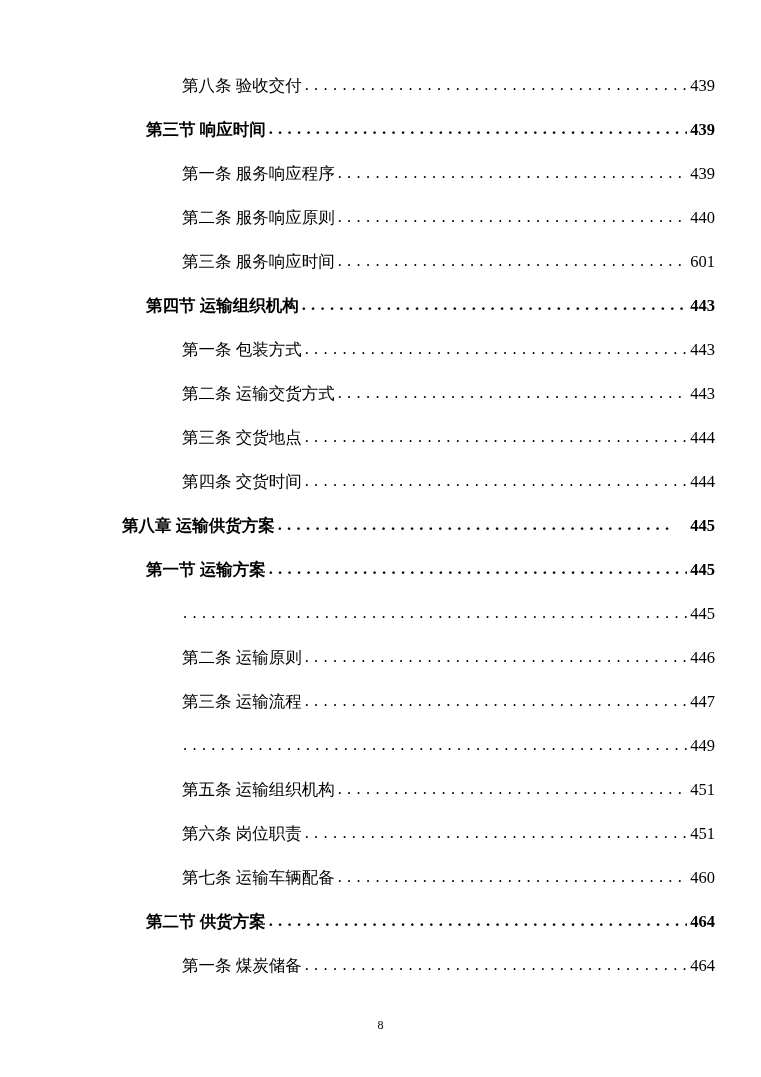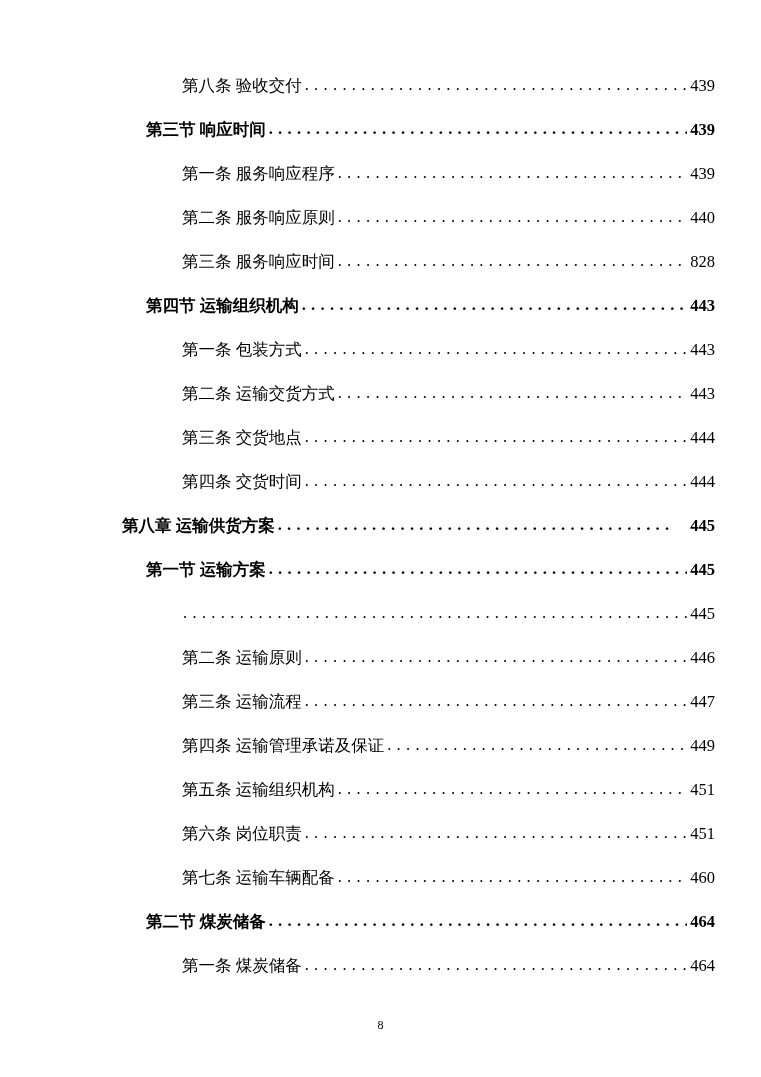--- a/index.html
+++ b/index.html
@@ -93,21 +93,21 @@
         <span class="page-num">439</span>
       </li>
       <li class="toc-entry lvl-article">
         <span class="title">第二条 服务响应原则</span>
         <span class="leader">. . . . . . . . . . . . . . . . . . . . . . . . . . . . . . . . . . . . . . . . . . . . . . . . . . . . . . . . . . . . . . . . . . . . . . . . . . . . . . . . . . . . . . . . .</span>
         <span class="page-num">440</span>
       </li>
       <li class="toc-entry lvl-article">
         <span class="title">第三条 服务响应时间</span>
         <span class="leader">. . . . . . . . . . . . . . . . . . . . . . . . . . . . . . . . . . . . . . . . . . . . . . . . . . . . . . . . . . . . . . . . . . . . . . . . . . . . . . . . . . . . . . . . .</span>
-        <span class="page-num">828</span>
+        <span class="page-num">601</span>
       </li>
       <li class="toc-entry lvl-section">
         <span class="title">第四节 运输组织机构</span>
         <span class="leader">. . . . . . . . . . . . . . . . . . . . . . . . . . . . . . . . . . . . . . . . . . . . . . . . . . . . . . . . . . . . . . . . . . . . . . . . . . . . . . . . . . . . . . . . .</span>
         <span class="page-num">443</span>
       </li>
       <li class="toc-entry lvl-article">
         <span class="title">第一条 包装方式</span>
         <span class="leader">. . . . . . . . . . . . . . . . . . . . . . . . . . . . . . . . . . . . . . . . . . . . . . . . . . . . . . . . . . . . . . . . . . . . . . . . . . . . . . . . . . . . . . . . .</span>
         <span class="page-num">443</span>
@@ -145,41 +145,40 @@
         <span class="title">第二条 运输原则</span>
         <span class="leader">. . . . . . . . . . . . . . . . . . . . . . . . . . . . . . . . . . . . . . . . . . . . . . . . . . . . . . . . . . . . . . . . . . . . . . . . . . . . . . . . . . . . . . . . .</span>
         <span class="page-num">446</span>
       </li>
       <li class="toc-entry lvl-article">
         <span class="title">第三条 运输流程</span>
         <span class="leader">. . . . . . . . . . . . . . . . . . . . . . . . . . . . . . . . . . . . . . . . . . . . . . . . . . . . . . . . . . . . . . . . . . . . . . . . . . . . . . . . . . . . . . . . .</span>
         <span class="page-num">447</span>
       </li>
       <li class="toc-entry lvl-article">
-        <span class="title">第四条 运输管理承诺及保证</span>
         <span class="leader">. . . . . . . . . . . . . . . . . . . . . . . . . . . . . . . . . . . . . . . . . . . . . . . . . . . . . . . . . . . . . . . . . . . . . . . . . . . . . . . . . . . . . . . . .</span>
         <span class="page-num">449</span>
       </li>
       <li class="toc-entry lvl-article">
         <span class="title">第五条 运输组织机构</span>
         <span class="leader">. . . . . . . . . . . . . . . . . . . . . . . . . . . . . . . . . . . . . . . . . . . . . . . . . . . . . . . . . . . . . . . . . . . . . . . . . . . . . . . . . . . . . . . . .</span>
         <span class="page-num">451</span>
       </li>
       <li class="toc-entry lvl-article">
         <span class="title">第六条 岗位职责</span>
         <span class="leader">. . . . . . . . . . . . . . . . . . . . . . . . . . . . . . . . . . . . . . . . . . . . . . . . . . . . . . . . . . . . . . . . . . . . . . . . . . . . . . . . . . . . . . . . .</span>
         <span class="page-num">451</span>
       </li>
       <li class="toc-entry lvl-article">
         <span class="title">第七条 运输车辆配备</span>
         <span class="leader">. . . . . . . . . . . . . . . . . . . . . . . . . . . . . . . . . . . . . . . . . . . . . . . . . . . . . . . . . . . . . . . . . . . . . . . . . . . . . . . . . . . . . . . . .</span>
         <span class="page-num">460</span>
       </li>
       <li class="toc-entry lvl-section">
-        <span class="title">第二节 煤炭储备</span>
+        <span class="title">第二节 供货方案</span>
         <span class="leader">. . . . . . . . . . . . . . . . . . . . . . . . . . . . . . . . . . . . . . . . . . . . . . . . . . . . . . . . . . . . . . . . . . . . . . . . . . . . . . . . . . . . . . . . .</span>
         <span class="page-num">464</span>
       </li>
       <li class="toc-entry lvl-article">
         <span class="title">第一条 煤炭储备</span>
         <span class="leader">. . . . . . . . . . . . . . . . . . . . . . . . . . . . . . . . . . . . . . . . . . . . . . . . . . . . . . . . . . . . . . . . . . . . . . . . . . . . . . . . . . . . . . . . .</span>
         <span class="page-num">464</span>
       </li>
     </ul>
   <div class="footer">

